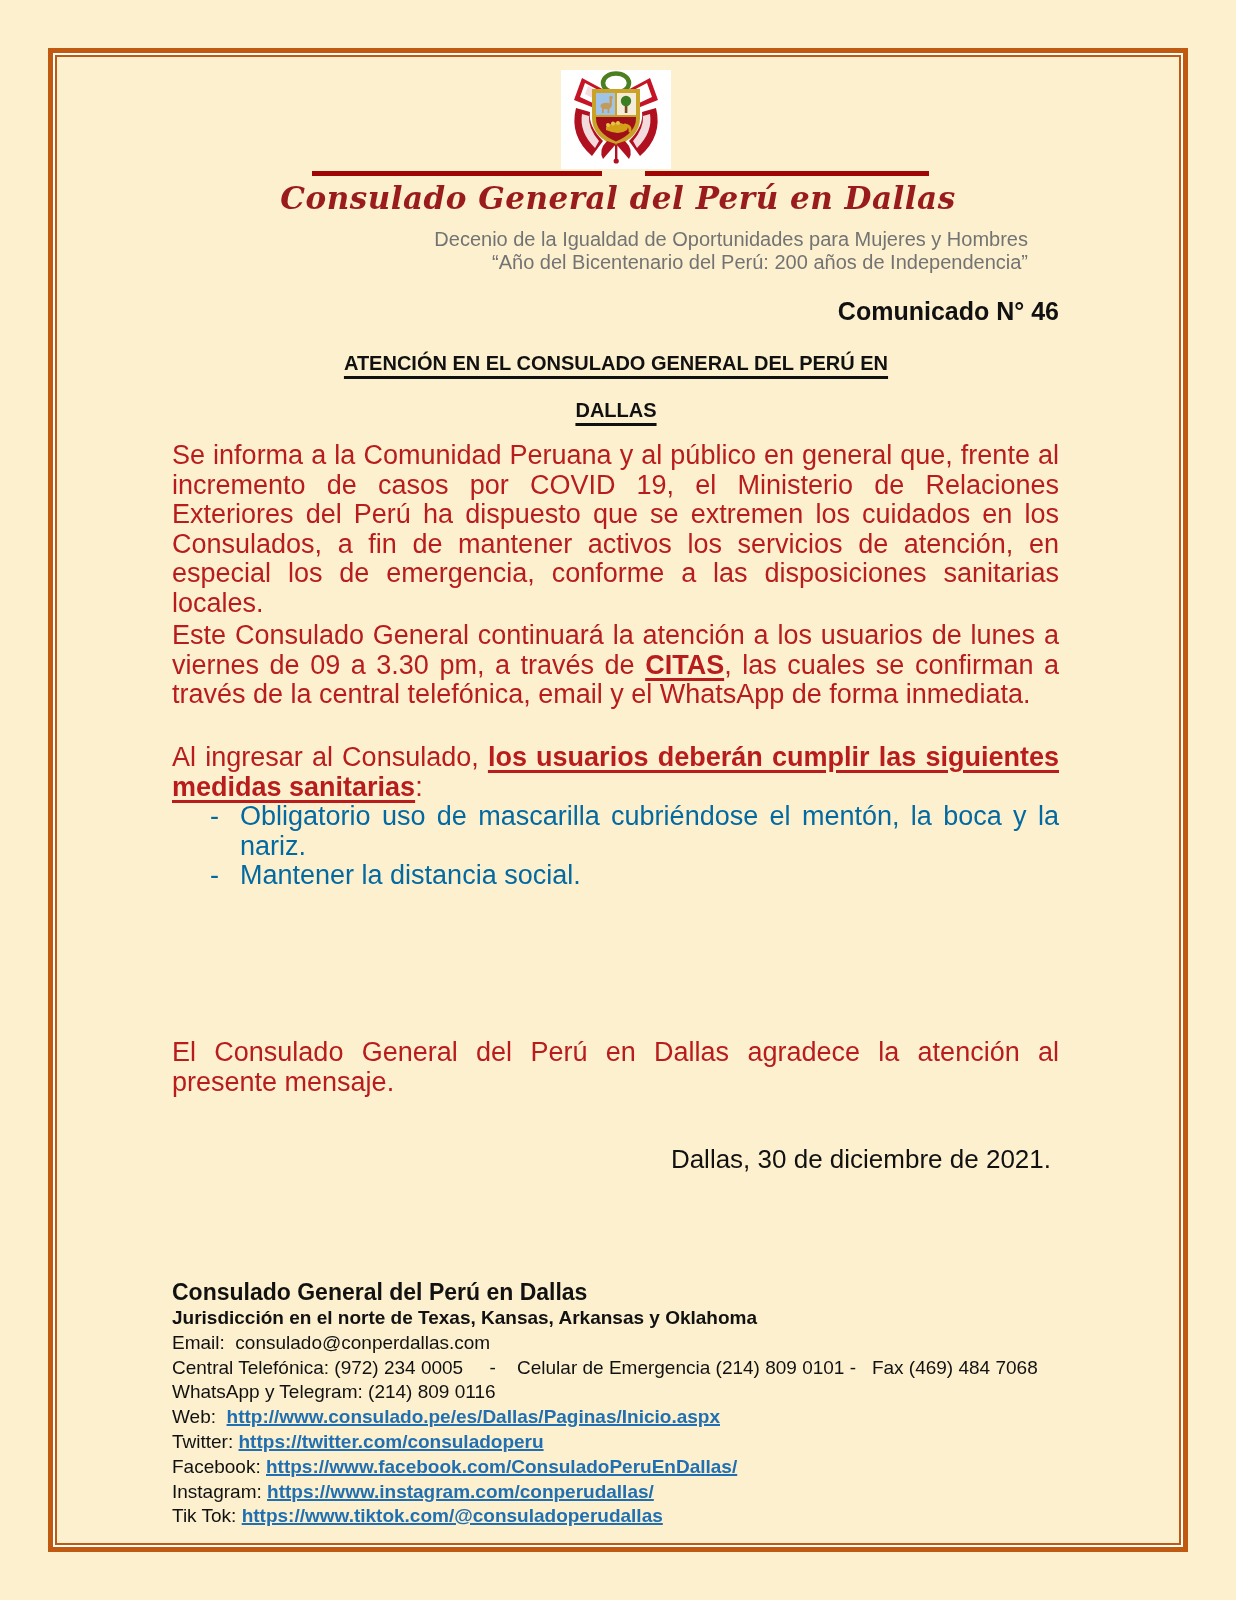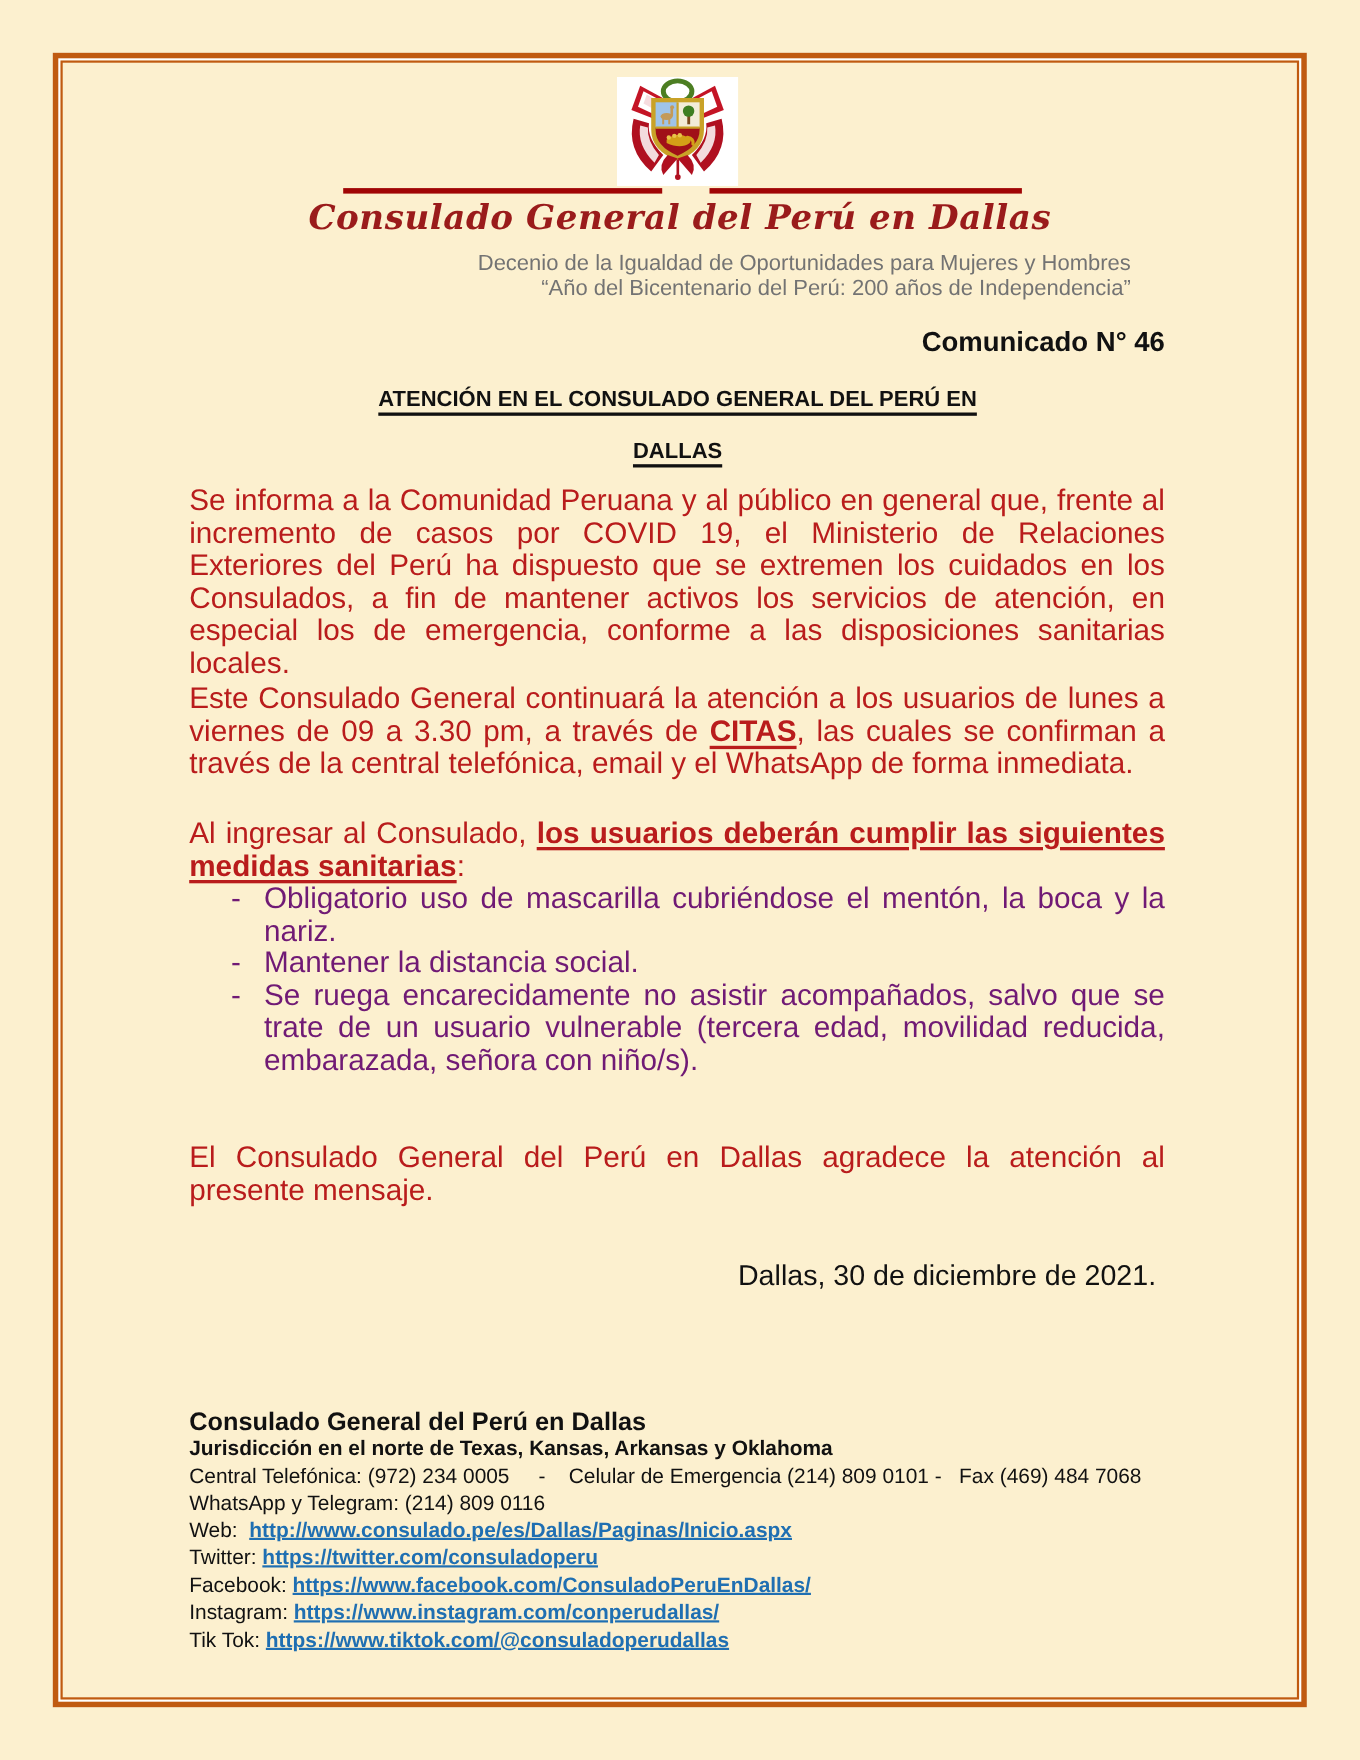--- a/index.html
+++ b/index.html
@@ -54,21 +54,21 @@
   .p1{top:441px;}
   .p2{top:621px;}
   .p3{top:743px;}
   .bold-underline{
     font-weight:bold;text-decoration:underline;
     text-decoration-thickness:2.5px;text-underline-offset:4px;
   }
   .list{left:172px;top:802px;width:887px;}
   .li{
     position:relative;padding-left:68px;box-sizing:border-box;
-    font-size:27px;line-height:29.5px;text-align:justify;color:#701a75;
+    font-size:27px;line-height:29.5px;text-align:justify;color:#0369a1;
   }
   .li::before{content:"-";position:absolute;left:38px;top:0;}
   .closing{top:1038px;}
   .date-line{left:164px;top:1144px;width:887px;text-align:right;font-size:26px;}
 
   
   .footer{left:172px;top:1279px;width:920px;font-size:19px;}
   .footer .row{line-height:24.8px;white-space:pre-wrap;}
   .footer .org{font-size:23px;font-weight:bold;line-height:27px;}
   .footer .juris{font-weight:bold;}
@@ -169,30 +169,30 @@
 
   <div class="abs para p1">Se informa a la Comunidad Peruana y al público en general que, frente al incremento de casos por COVID 19, el Ministerio de Relaciones Exteriores del Perú ha dispuesto que se extremen los cuidados en los Consulados, a fin de mantener activos los servicios de atención, en especial los de emergencia, conforme a las disposiciones sanitarias locales.</div>
 
   <div class="abs para p2"><span>Este Consulado General continuará la atención a los usuarios de lunes a viernes de 09 a 3.30 pm, a través de </span><span class="bold-underline">CITAS</span><span>, las cuales se confirman a través de la central telefónica, email y el WhatsApp de forma inmediata.</span></div>
 
   <div class="abs para p3"><span>Al ingresar al Consulado, </span><span class="bold-underline">los usuarios deberán cumplir las siguientes medidas sanitarias</span><span>:</span></div>
 
   <div class="abs list">
     <div class="li"><span>Obligatorio uso de mascarilla cubriéndose el mentón, la boca y la nariz.</span></div>
     <div class="li"><span>Mantener la distancia social.</span></div>
-    <div class="li"><span>Se ruega encarecidamente no asistir acompañados, salvo que se trate de un usuario vulnerable (tercera edad, movilidad reducida, embarazada, señora con niño/s).</span></div>
   </div>
 
   <div class="abs para closing">El Consulado General del Perú en Dallas agradece la atención al presente mensaje.</div>
 
   <div class="abs date-line">Dallas, 30 de diciembre de 2021.</div>
 
   <div class="abs footer">
     <div class="row org">Consulado General del Perú en Dallas</div>
     <div class="row juris">Jurisdicción en el norte de Texas, Kansas, Arkansas y Oklahoma</div>
+    <div class="row">Email:  consulado@conperdallas.com</div>
     <div class="row">Central Telefónica: (972) 234 0005     -    Celular de Emergencia (214) 809 0101 -   Fax (469) 484 7068</div>
     <div class="row">WhatsApp y Telegram: (214) 809 0116</div>
     <div class="row"><span>Web:  </span><a href="#">http://www.consulado.pe/es/Dallas/Paginas/Inicio.aspx</a></div>
     <div class="row"><span>Twitter: </span><a href="#">https://twitter.com/consuladoperu</a></div>
     <div class="row"><span>Facebook: </span><a href="#">https://www.facebook.com/ConsuladoPeruEnDallas/</a></div>
     <div class="row"><span>Instagram: </span><a href="#">https://www.instagram.com/conperudallas/</a></div>
     <div class="row"><span>Tik Tok: </span><a href="#">https://www.tiktok.com/@consuladoperudallas</a></div>
   </div>
 
 </div>

